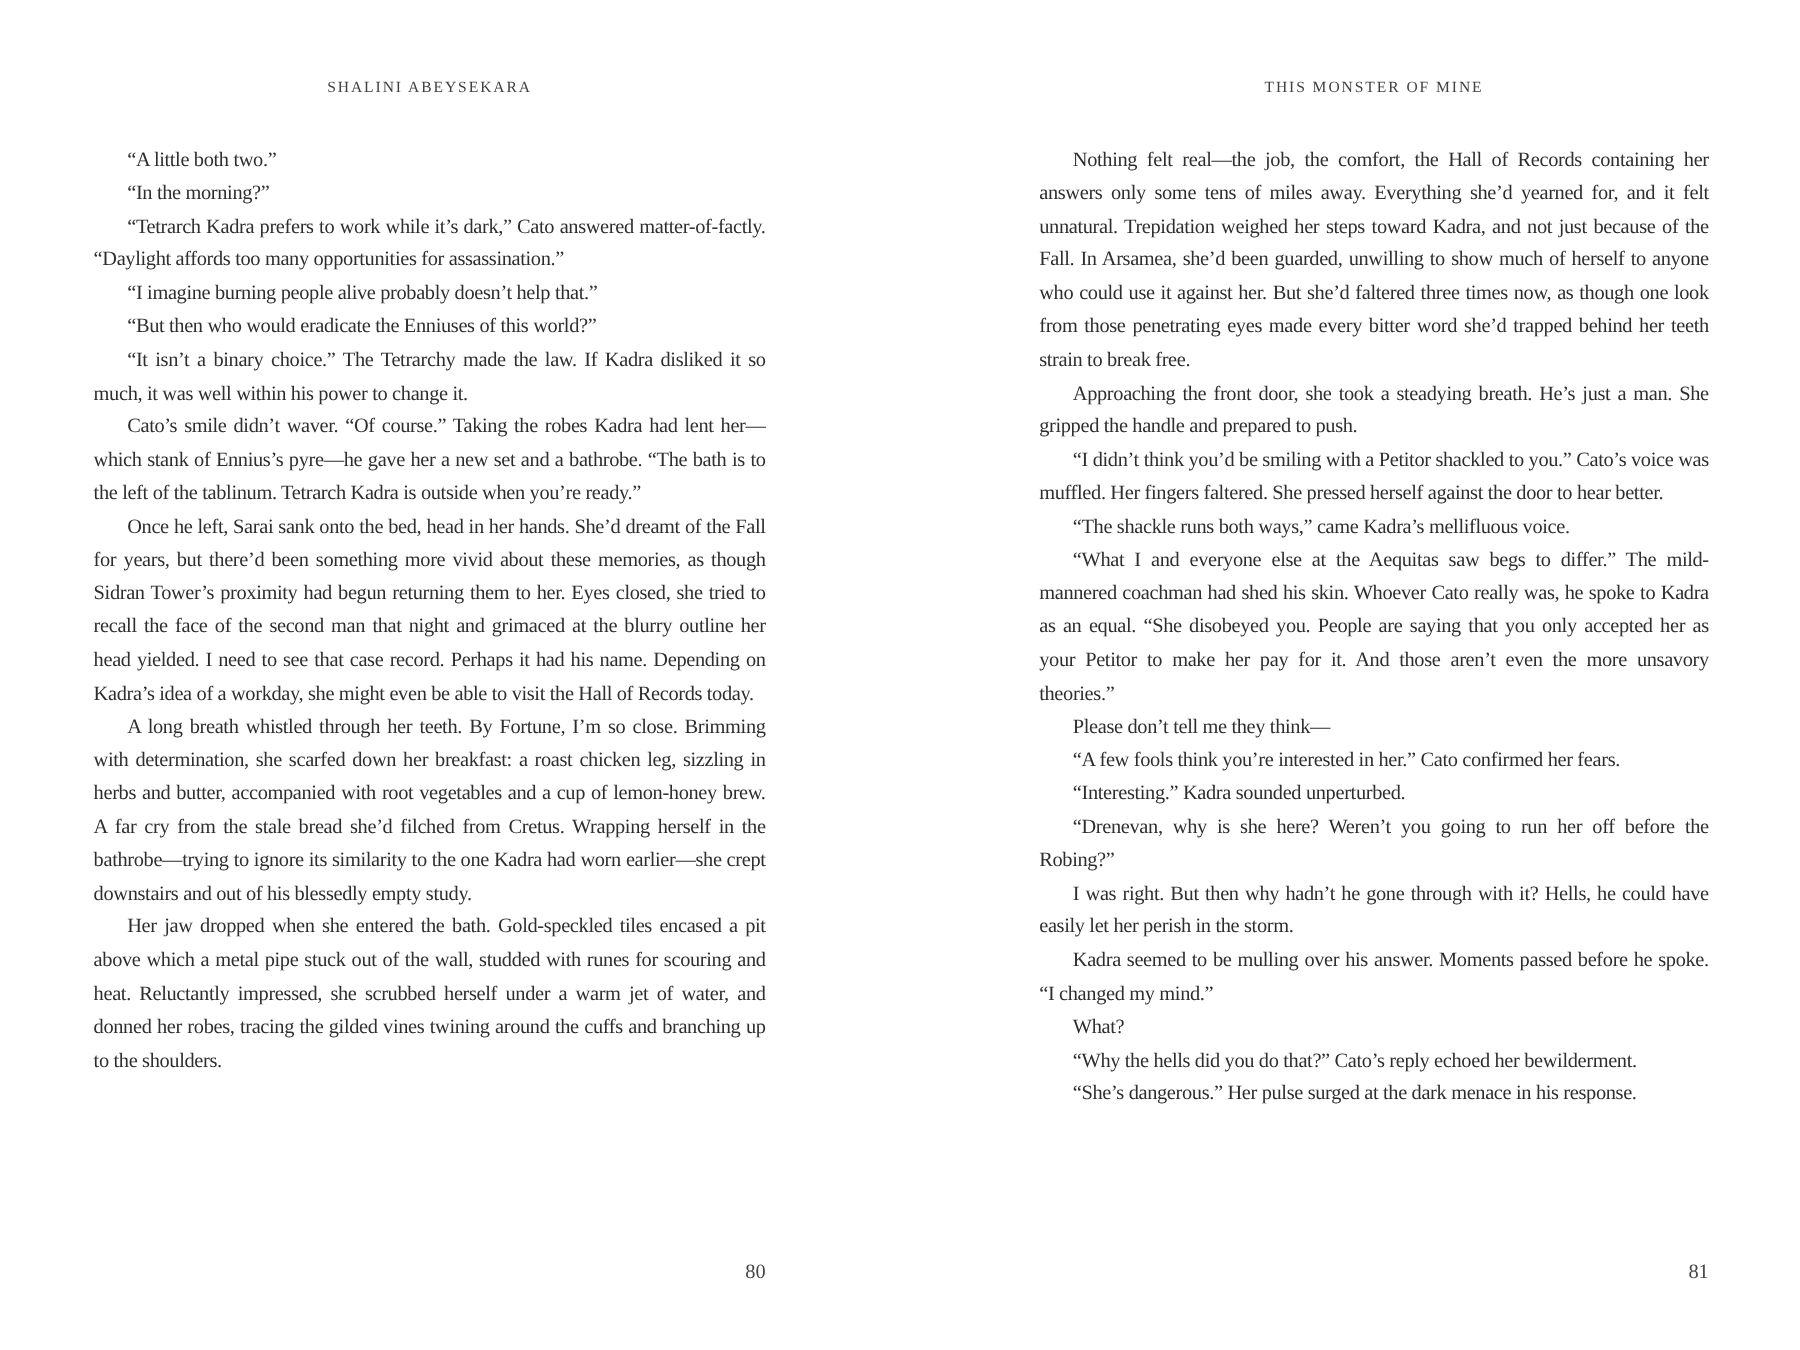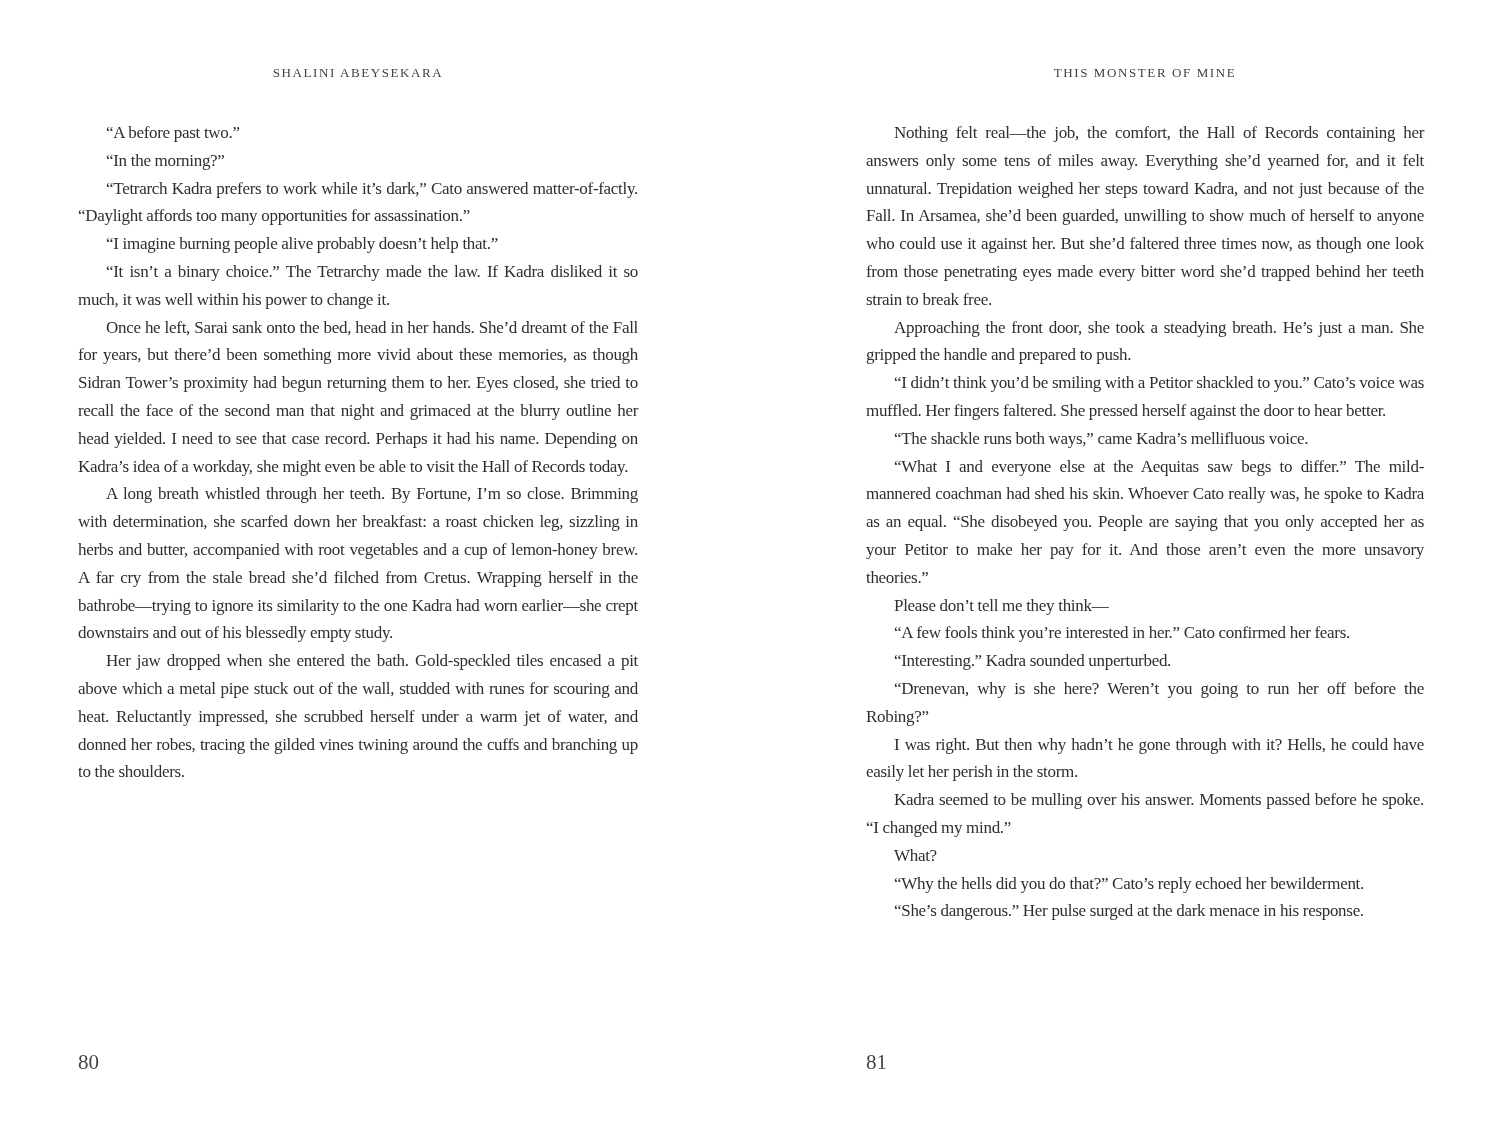--- a/index.html
+++ b/index.html
@@ -60,38 +60,40 @@
     text-align: justify;
     text-indent: 28px;
     hyphens: auto;
     -webkit-hyphens: auto;
   }
   .it {
   }
   .folio {
     position: absolute;
     top: 1050px;
-    text-align: left;
-    font-size: 21px;
+    text-align: right;
+    font-size: 17px;
     color: #454545;
   }
 </style>
 </head>
 <body>
 
 <div class="spread">
 
   <section class="page page-left">
     <header class="running-head">SHALINI ABEYSEKARA</header>
     <div class="body-text">
-        <p class="para"><span class="">“A before past two.”</span></p>
+        <p class="para"><span class="">“A little both two.”</span></p>
         <p class="para"><span class="">“In the morning?”</span></p>
         <p class="para"><span class="">“Tetrarch Kadra prefers to work while it’s dark,” Cato answered matter-of-factly. “Daylight affords too many opportunities for assassination.”</span></p>
         <p class="para"><span class="">“I imagine burning people alive probably doesn’t help that.”</span></p>
+        <p class="para"><span class="">“But then who would eradicate the Enniuses of this world?”</span></p>
         <p class="para"><span class="">“It isn’t a binary choice.” The Tetrarchy made the law. If Kadra disliked it so much, it was well within his power to change it.</span></p>
+        <p class="para"><span class="">Cato’s smile didn’t waver. “Of course.” Taking the robes Kadra had lent her—which stank of Ennius’s pyre—he gave her a new set and a bathrobe. “The bath is to the left of the tablinum. Tetrarch Kadra is outside when you’re ready.”</span></p>
         <p class="para"><span class="">Once he left, Sarai sank onto the bed, head in her hands. She’d dreamt of the Fall for years, but there’d been something more vivid about these memories, as though Sidran Tower’s proximity had begun returning them to her. Eyes closed, she tried to recall the face of the second man that night and grimaced at the blurry outline her head yielded. </span><span class="it">I need to see that case record.</span><span class=""> Perhaps it had his name. Depending on Kadra’s idea of a workday, she might even be able to visit the Hall of Records today.</span></p>
         <p class="para"><span class="">A long breath whistled through her teeth. </span><span class="it">By Fortune, I’m so close.</span><span class=""> Brimming with determination, she scarfed down her breakfast: a roast chicken leg, sizzling in herbs and butter, accompanied with root vegetables and a cup of lemon-honey brew. A far cry from the stale bread she’d filched from Cretus. Wrapping herself in the bathrobe—trying to ignore its similarity to the one Kadra had worn earlier—she crept downstairs and out of his blessedly empty study.</span></p>
         <p class="para"><span class="">Her jaw dropped when she entered the bath. Gold-speckled tiles encased a pit above which a metal pipe stuck out of the wall, studded with runes for scouring and heat. Reluctantly impressed, she scrubbed herself under a warm jet of water, and donned her robes, tracing the gilded vines twining around the cuffs and branching up to the shoulders.</span></p>
       </div>
     <footer class="folio">80</footer>
   </section>
 
   <section class="page page-right">
     <header class="running-head">THIS MONSTER OF MINE</header>
     <div class="body-text">

